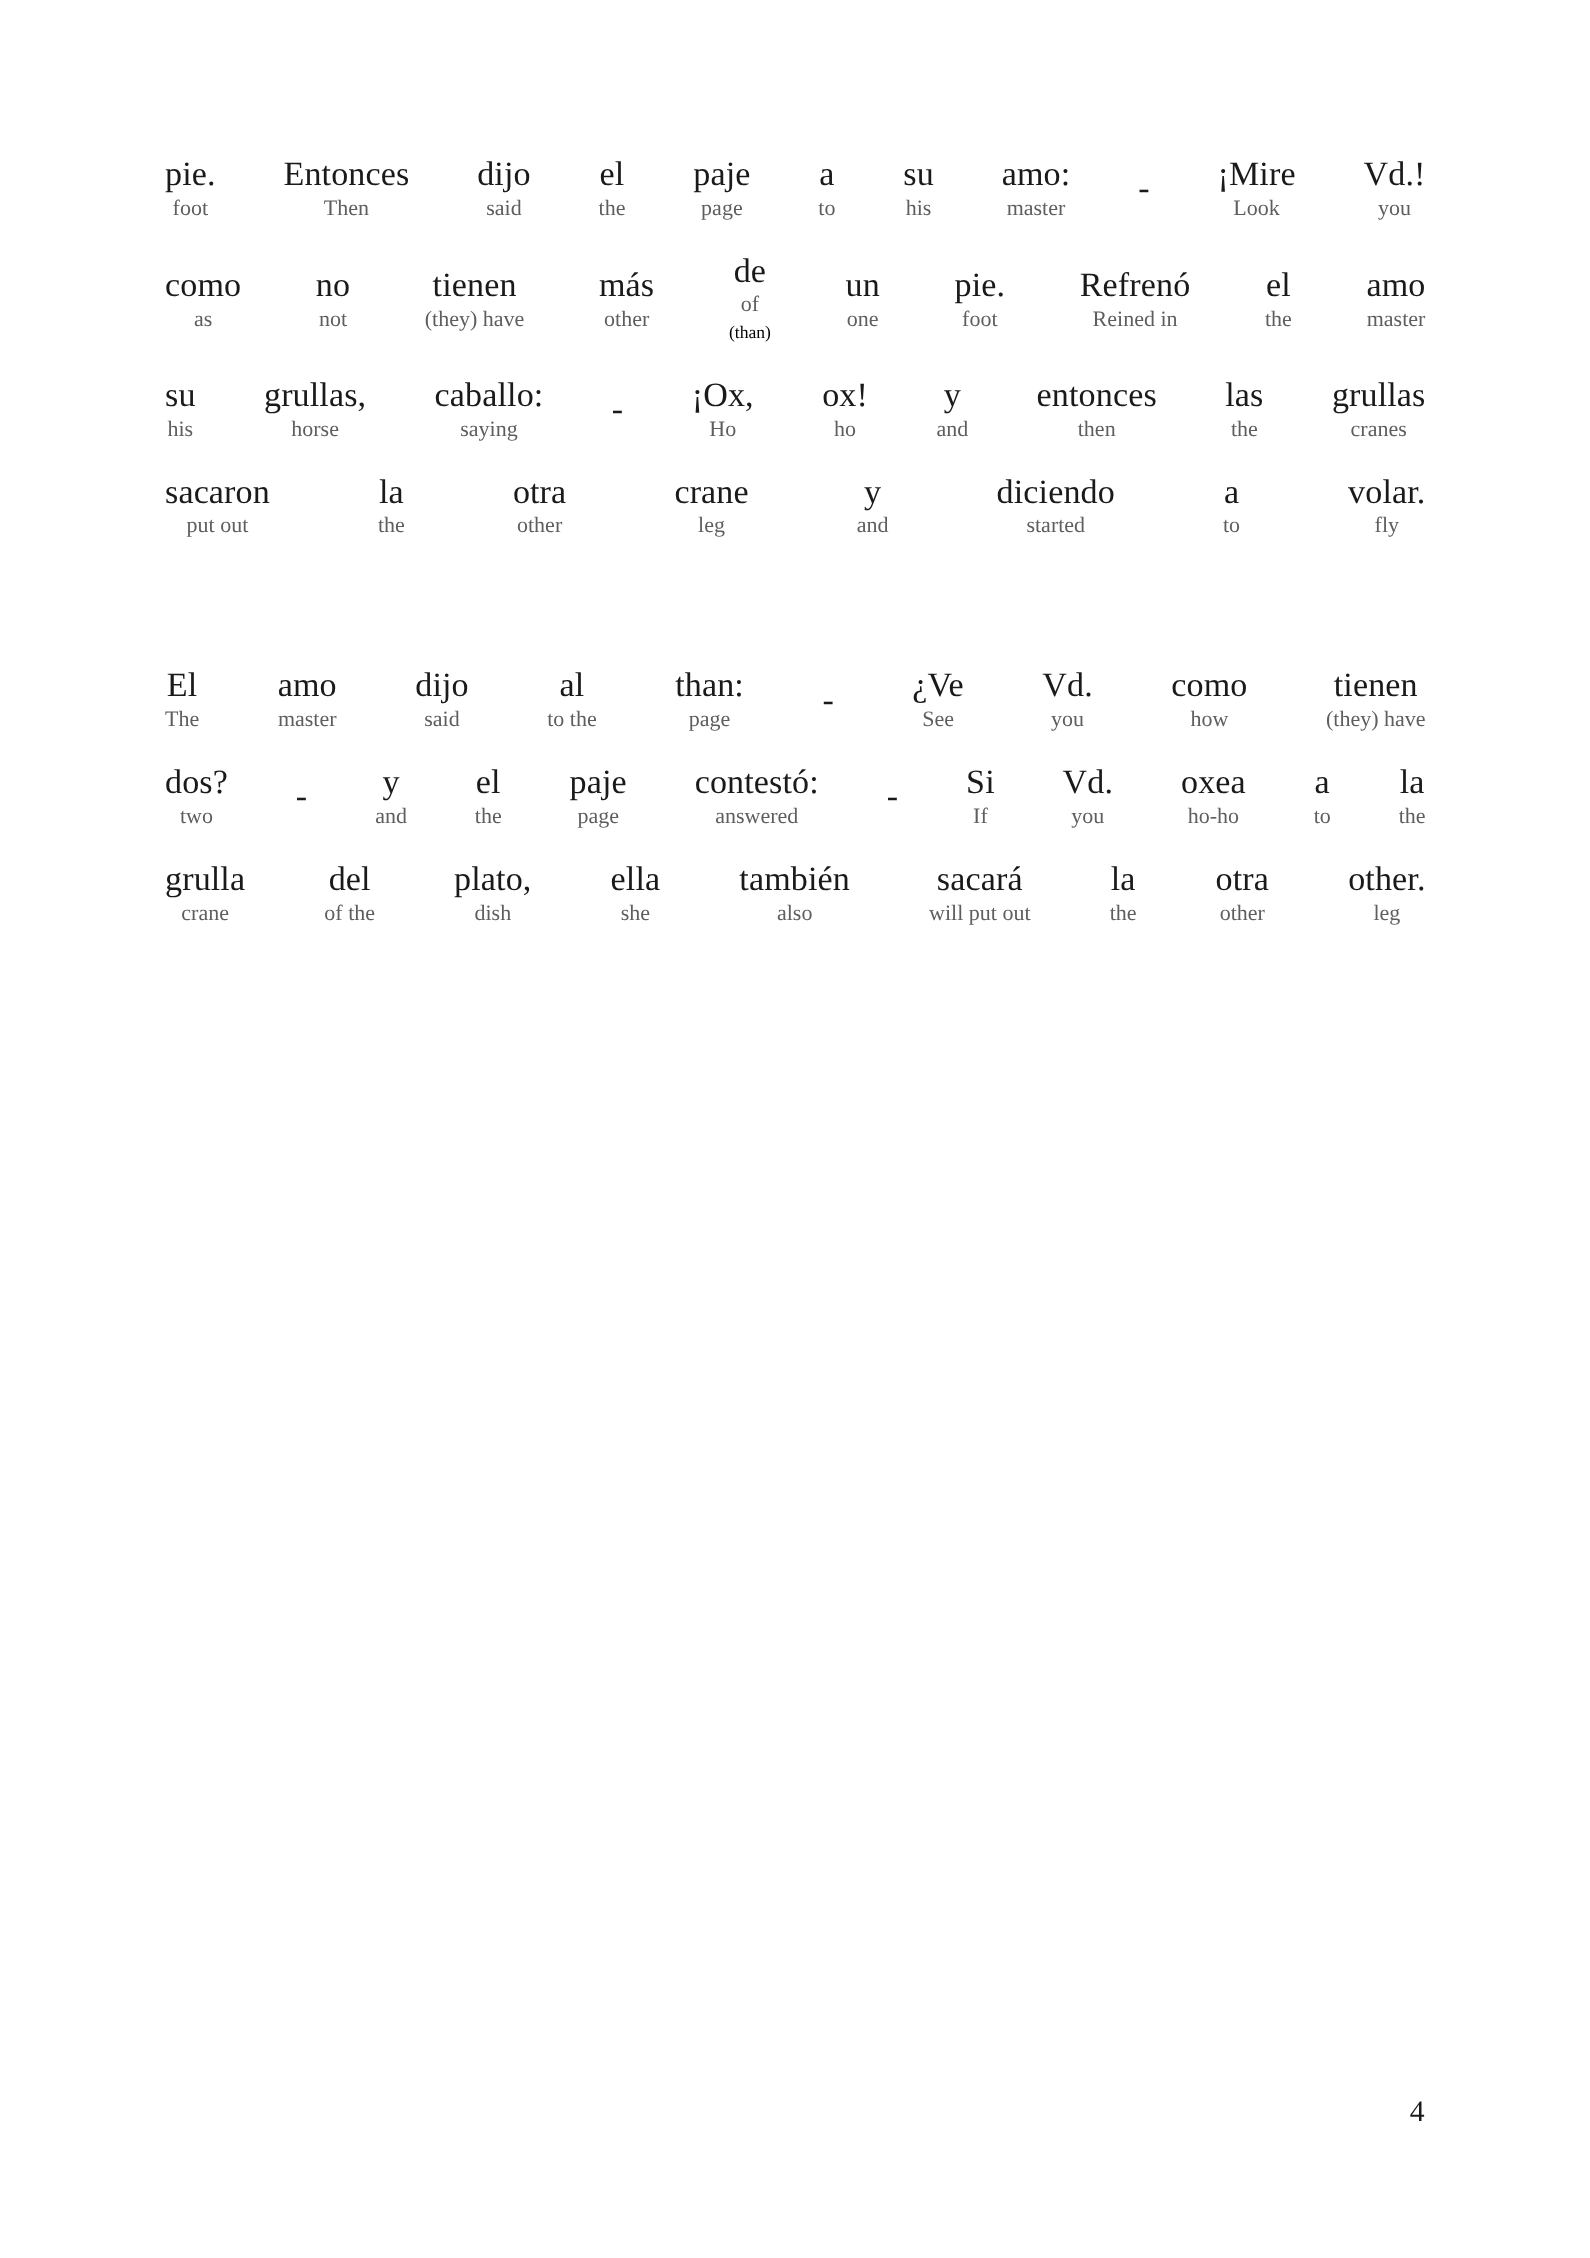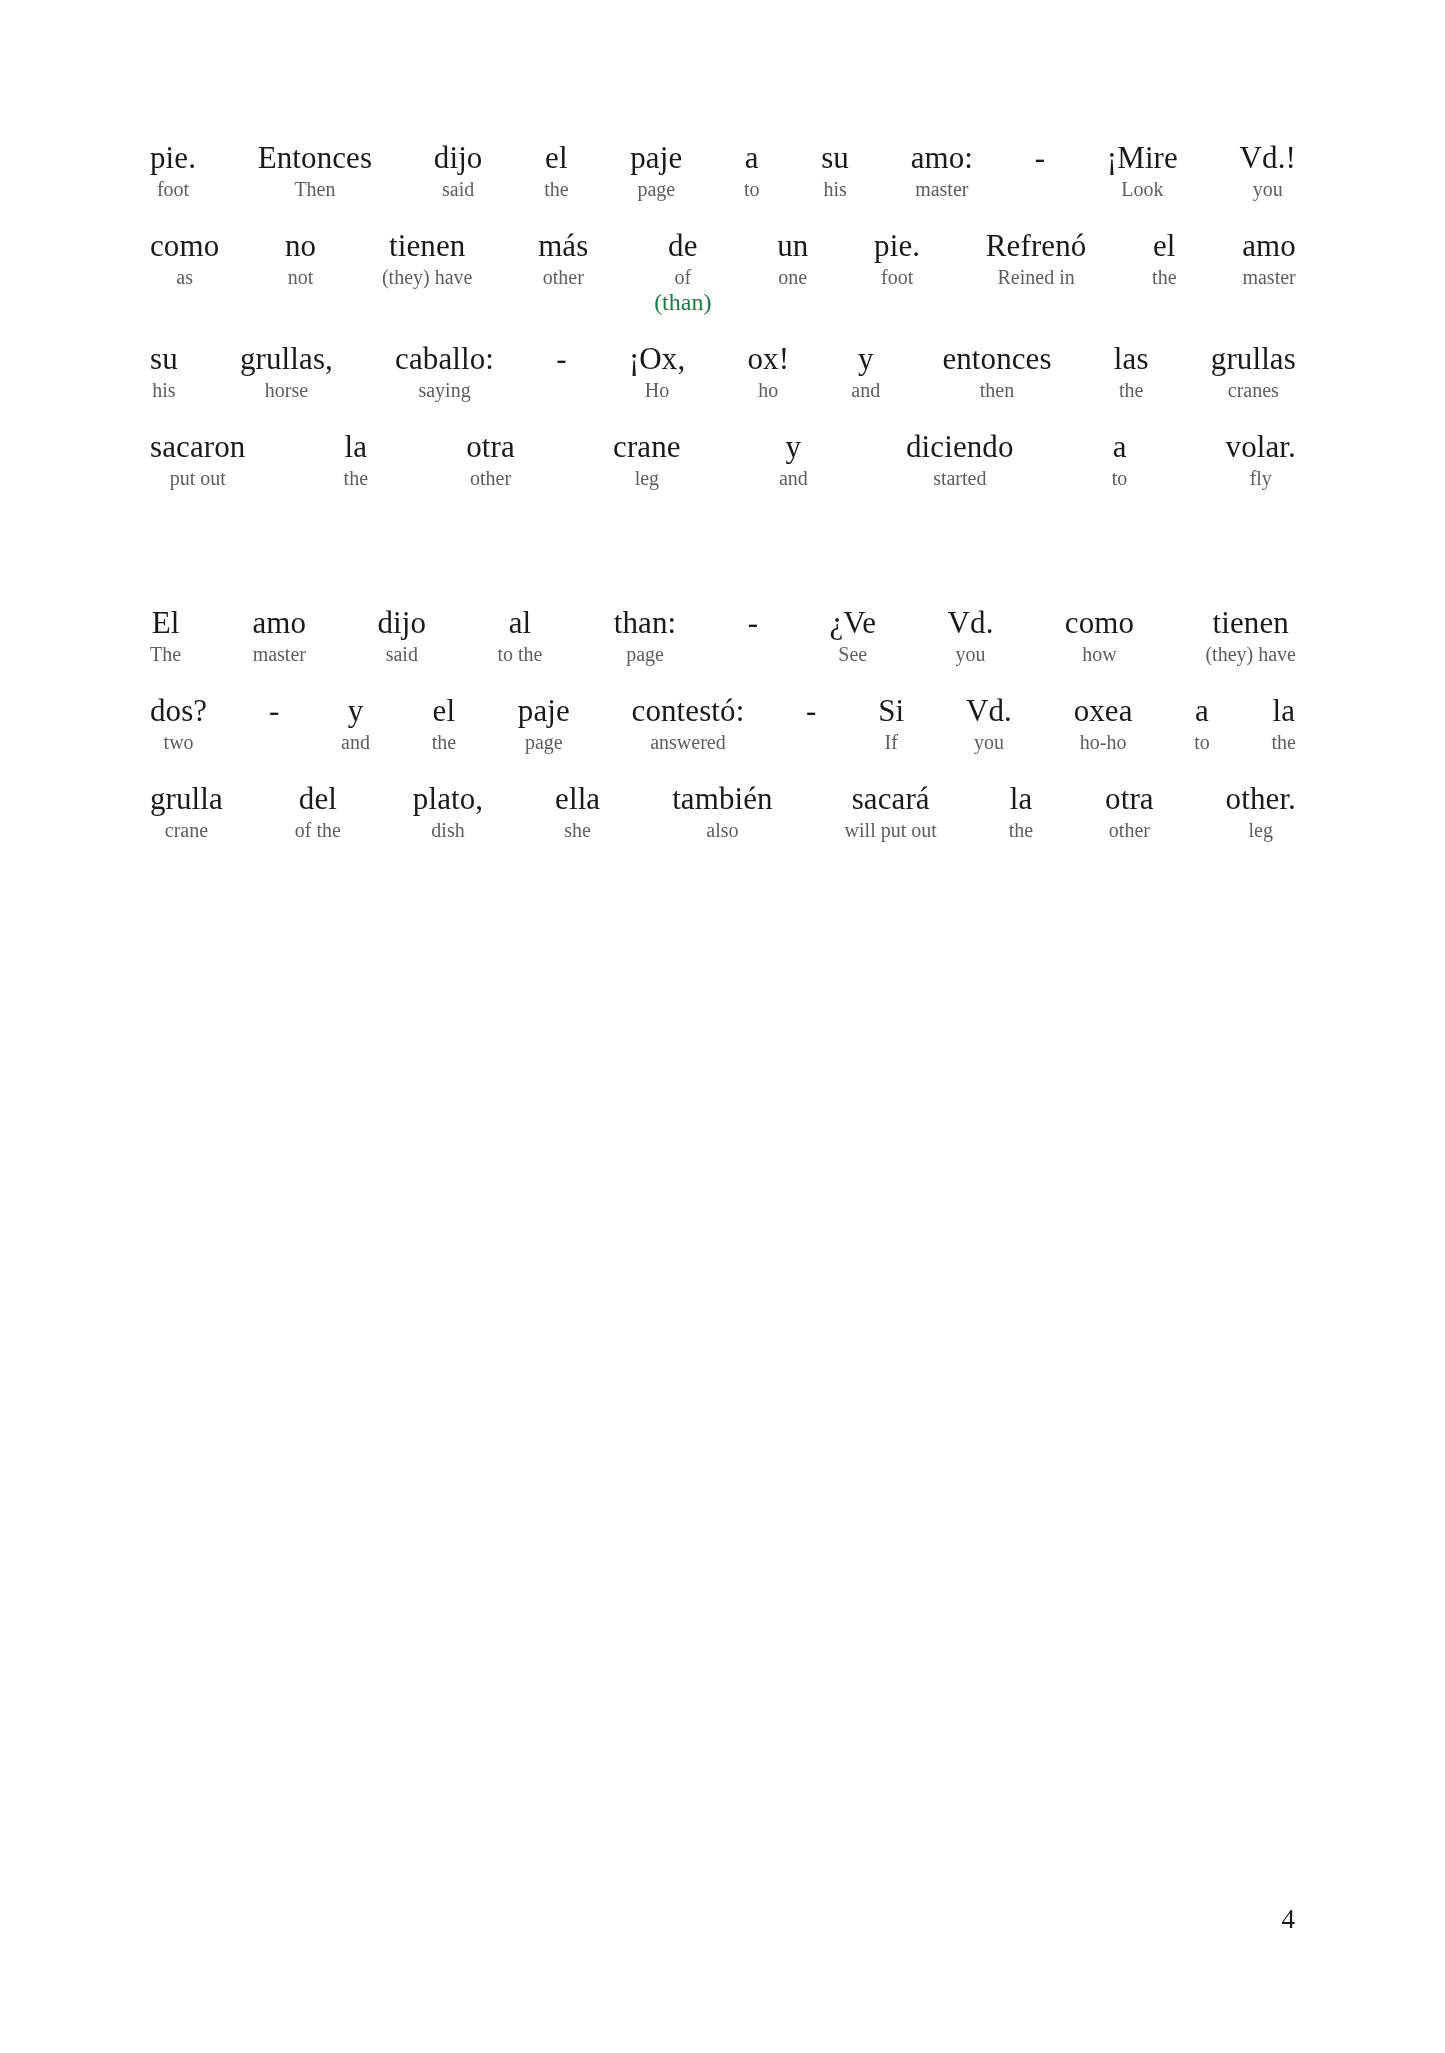--- a/index.html
+++ b/index.html
@@ -28,21 +28,21 @@
     width: 1150px;
   }
   .para {
     margin: 0;
     padding: 0;
   }
   
   .iline {
     display: flex;
     flex-direction: row;
-    align-items: flex-start;
+    align-items: center;
     justify-content: space-between;
     width: 100%;
     margin-bottom: 26px;
   }
   .wordpair {
     display: flex;
     flex-direction: column;
     align-items: center;
     flex: 0 0 auto;
     padding: 0 2px;
@@ -55,23 +55,23 @@
     letter-spacing: 0.1px;
   }
   .gloss {
     font-size: 20px;
     line-height: 25px;
     color: #5e5e5e;
     white-space: nowrap;
     margin-top: 1px;
   }
   .gloss2 {
-    font-size: 24px;
+    font-size: 16px;
     line-height: 25px;
-    color: #15803d;
+    color: #000000;
     white-space: nowrap;
   }
   .gap {
     height: 88px;
   }
   .pagenum {
     position: absolute;
     right: 150px;
     bottom: 118px;
     font-size: 27px;

